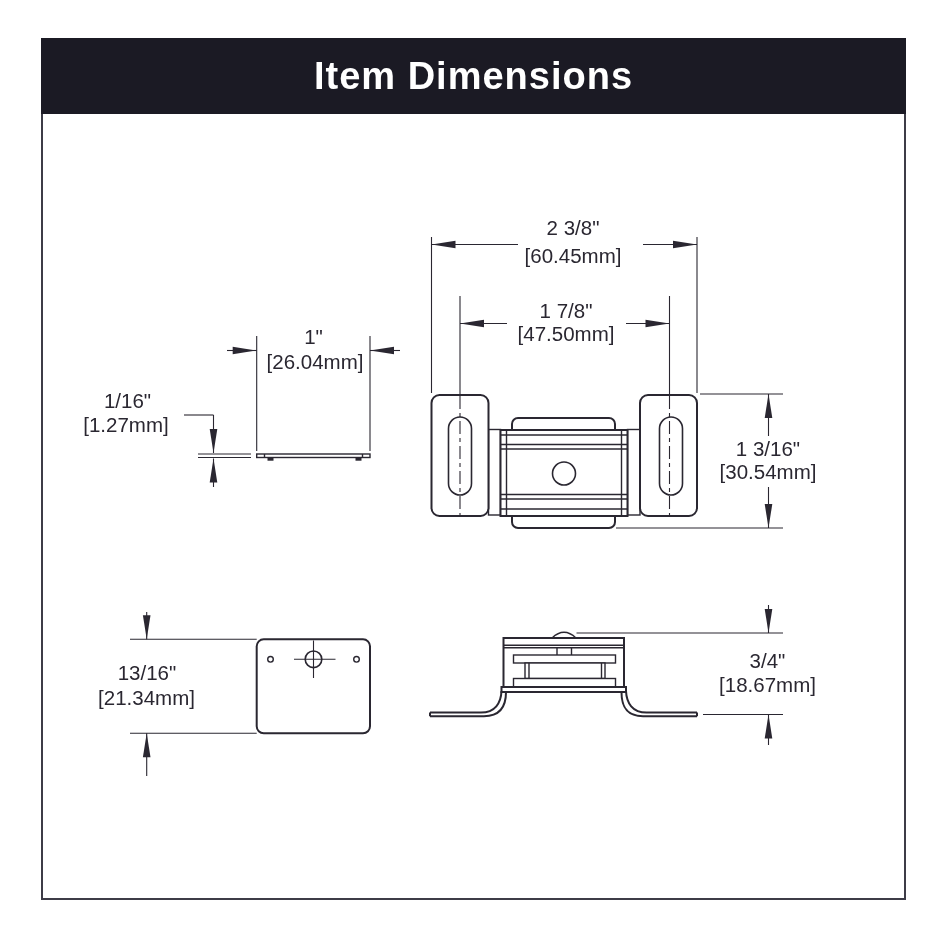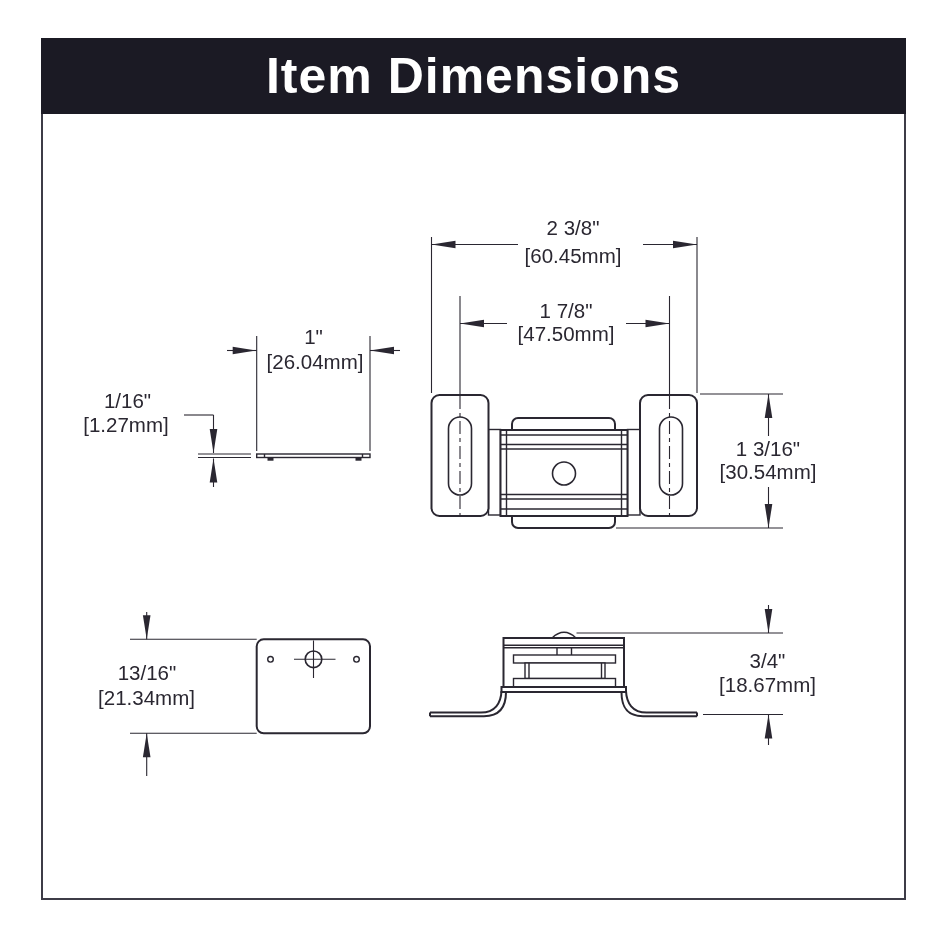--- a/index.html
+++ b/index.html
@@ -9,21 +9,21 @@
     --canvas-bg:#ffffff;
   }
   html,body{margin:0;padding:0;background:var(--canvas-bg);}
   .page{position:relative;width:950px;height:950px;background:var(--canvas-bg);
         font-family:"Liberation Sans", sans-serif;overflow:hidden;}
   .frame{position:absolute;left:41px;top:38px;width:865px;height:862px;
          border:2px solid #3d3c47;box-sizing:border-box;background:transparent;}
   .header{position:absolute;left:41px;top:38px;width:865px;height:76px;
           background:var(--header-bg);display:flex;align-items:center;justify-content:center;
           box-sizing:border-box;}
-  .header .title{color:var(--title-text);font-size:50px;font-weight:700;letter-spacing:1px;
+  .header .title{color:var(--title-text);font-size:38px;font-weight:700;letter-spacing:1px;
           white-space:nowrap;}
   svg.drawing{position:absolute;left:0;top:0;}
   
   .ol{stroke:var(--line);stroke-width:2;fill:none;}
   .ml{stroke:var(--line);stroke-width:1.4;fill:none;}
   .sl{stroke:var(--line);stroke-width:1.6;fill:none;}
   .tl{stroke:var(--line);stroke-width:1.1;fill:none;}
   .cl{stroke:var(--line);stroke-width:1.1;fill:none;stroke-dasharray:13 4 4 4;}
   .fw{fill:#ffffff;}
   .fs{fill:var(--line);stroke:none;}

